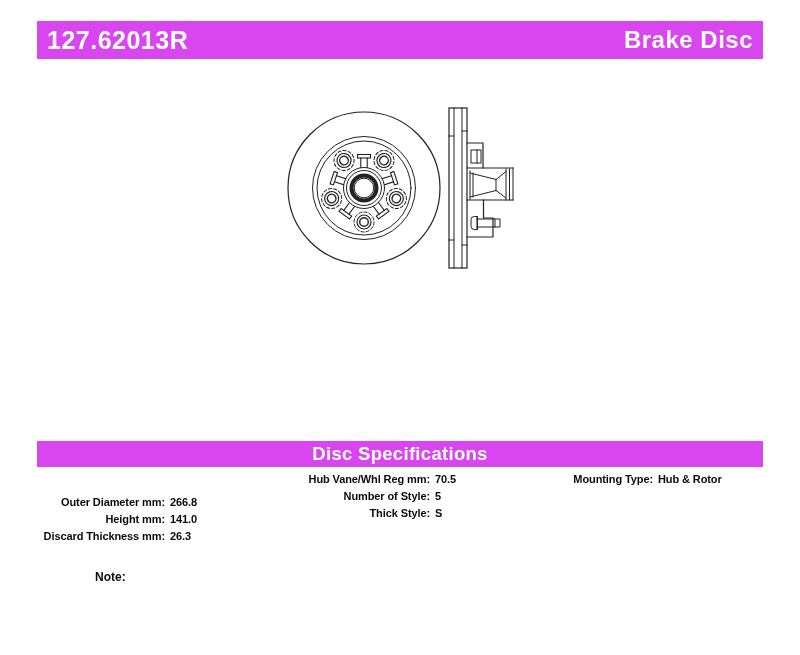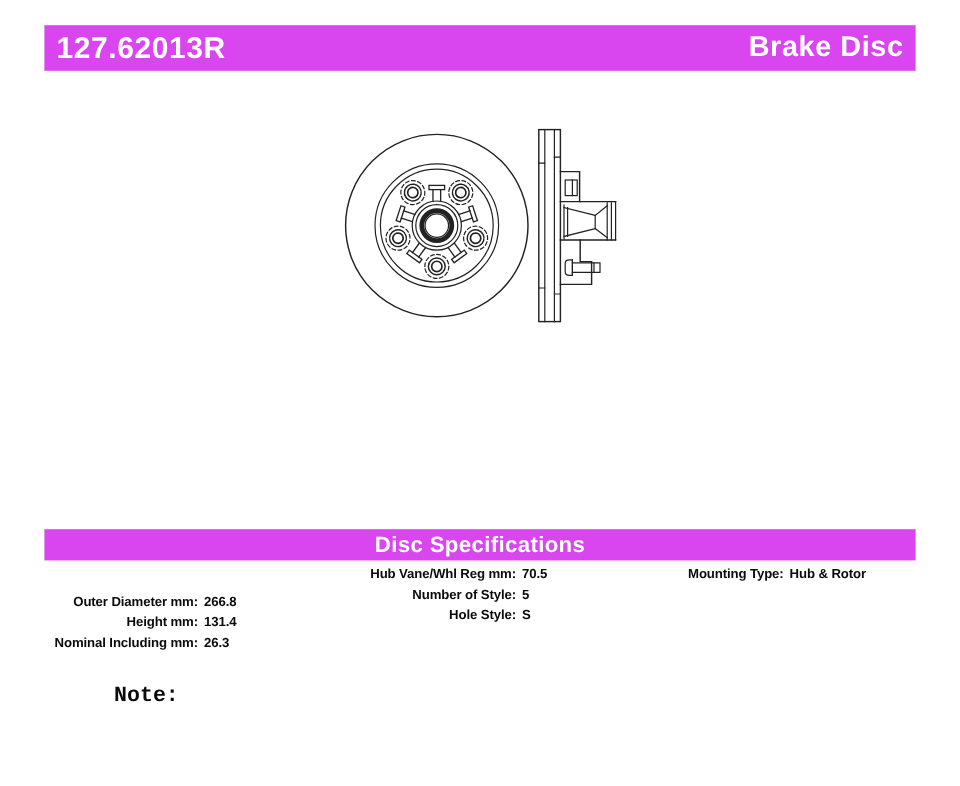--- a/index.html
+++ b/index.html
@@ -29,21 +29,21 @@
   .spec-row .lbl{text-align:right;}
   .spec-row .val{text-align:left;padding-left:5px;}
   #col-left{left:28px;top:471px;margin-top:23px;}
   #col-left .lbl{width:137px;min-width:137px;}
   #col-middle{left:248px;top:471px;}
   #col-middle .lbl{width:182px;min-width:182px;}
   #col-right{left:538px;top:471px;}
   #col-right .lbl{width:115px;min-width:115px;}
 
   .note{
-    position:absolute;left:95px;top:570px;font-size:18px;font-weight:bold;color:#0a0a0a;font-family:Liberation Mono, monospace;
+    position:absolute;left:95px;top:570px;font-size:12px;font-weight:bold;color:#0a0a0a;
   }
 </style>
 </head>
 <body>
 
 <div class="bar header">
   <span class="part">127.62013R</span>
   <span class="type">Brake Disc</span>
 </div>
 
@@ -148,39 +148,39 @@
   <span class="spec-title">Disc Specifications</span>
 </div>
 
 <div class="spec-col" id="col-left">
   <div class="spec-row">
     <span class="lbl">Outer Diameter mm:</span>
     <span class="val">266.8</span>
   </div>
   <div class="spec-row">
     <span class="lbl">Height mm:</span>
-    <span class="val">131.4</span>
+    <span class="val">141.0</span>
   </div>
   <div class="spec-row">
-    <span class="lbl">Nominal Including mm:</span>
+    <span class="lbl">Discard Thickness mm:</span>
     <span class="val">26.3</span>
   </div>
 </div>
 
 <div class="spec-col" id="col-middle">
   <div class="spec-row">
     <span class="lbl">Hub Vane/Whl Reg mm:</span>
     <span class="val">70.5</span>
   </div>
   <div class="spec-row">
     <span class="lbl">Number of Style:</span>
     <span class="val">5</span>
   </div>
   <div class="spec-row">
-    <span class="lbl">Hole Style:</span>
+    <span class="lbl">Thick Style:</span>
     <span class="val">S</span>
   </div>
 </div>
 
 <div class="spec-col" id="col-right">
   <div class="spec-row">
     <span class="lbl">Mounting Type:</span>
     <span class="val">Hub &amp; Rotor</span>
   </div>
 </div>

